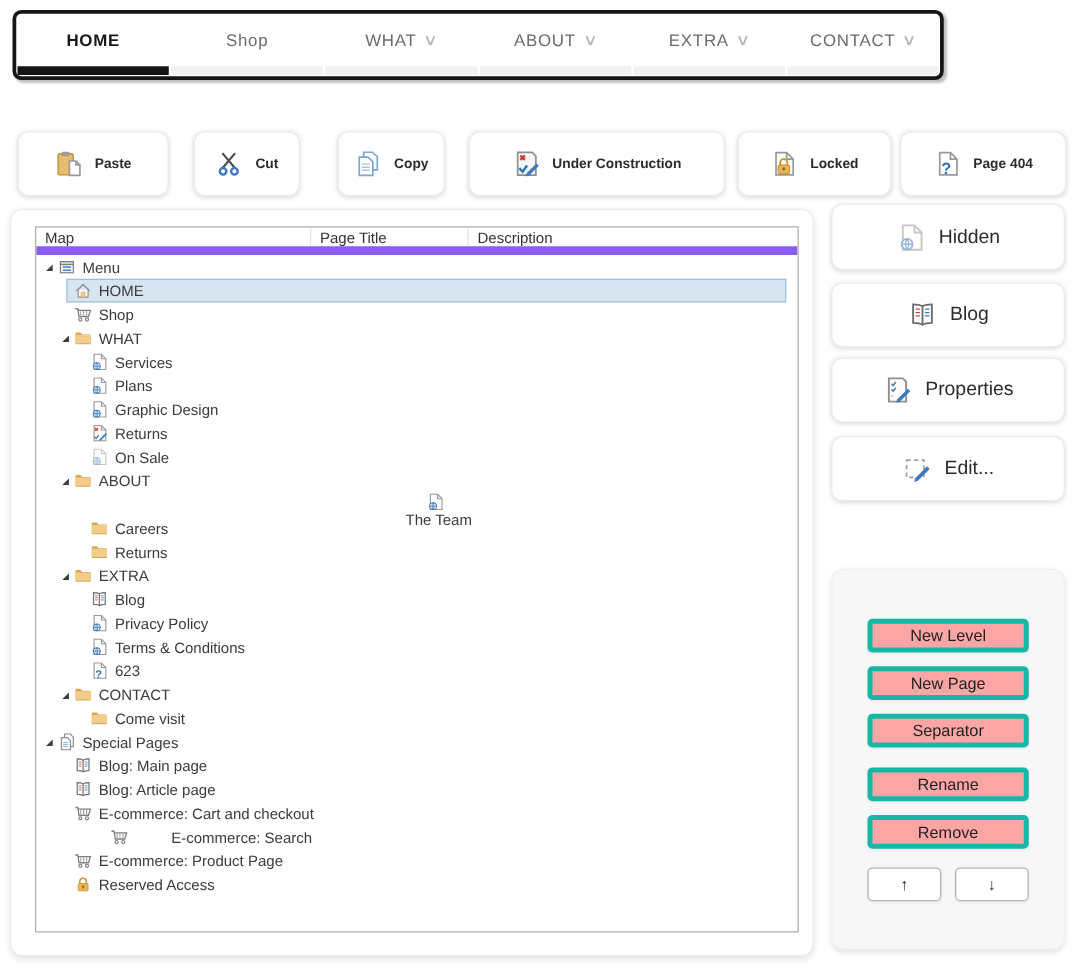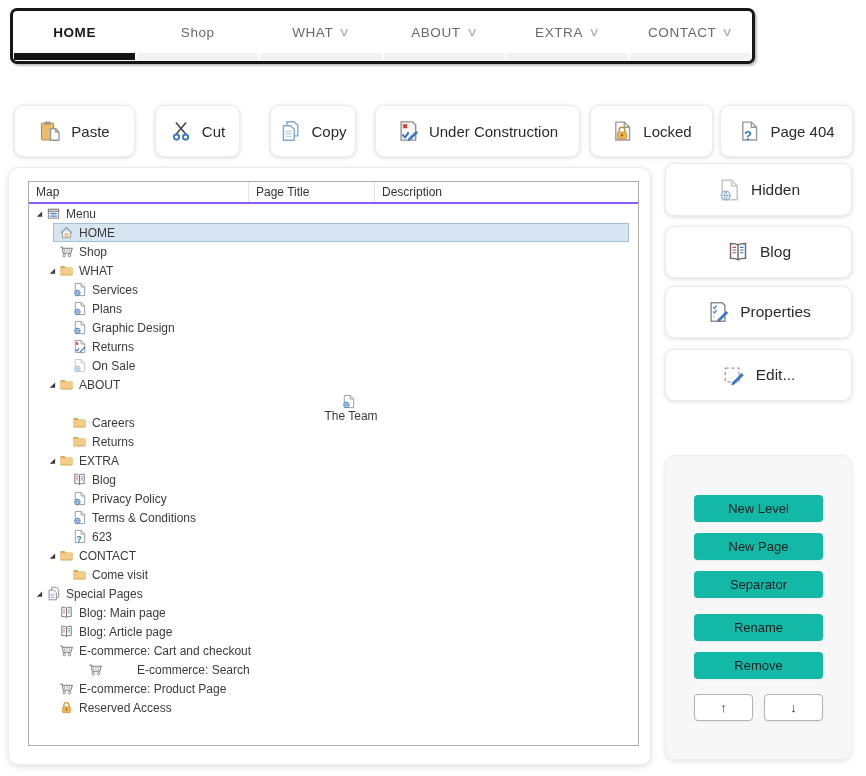--- a/index.html
+++ b/index.html
@@ -20,49 +20,49 @@
   .nav-strip{display:flex;height:7px;margin:0 1px 1px 1px;gap:2px;}
   .seg{flex:1;background:#f2f2f2;}
   .seg-active{background:#141414;}
 
   
   .tb-btn{position:absolute;top:105px;height:52px;background:#fff;
           border:1px solid #ececec;border-radius:9px;
           box-shadow:0 1px 4px rgba(0,0,0,.14);
           display:flex;align-items:center;justify-content:center;gap:10px;cursor:pointer;}
   .tb-icon{width:22px;height:22px;flex:0 0 auto;display:inline-block;}
-  .tb-label{font-size:15px;color:#2b2b2b;white-space:nowrap;}
+  .tb-label{font-size:11px;color:#2b2b2b;white-space:nowrap;font-weight:bold;}
 
   
   .tree-card{position:absolute;left:8px;top:167px;width:643px;height:598px;background:#fff;
              border:1px solid #ececec;border-radius:10px;box-shadow:0 2px 6px rgba(0,0,0,.12);}
   .tree-panel{position:absolute;left:19px;top:13px;width:611px;height:565px;
               border:1px solid #adadad;background:#fff;overflow:hidden;}
-  .tree-head{display:flex;height:22px;border-bottom:2px solid #8b5cf6;align-items:center;
+  .tree-head{display:flex;height:22px;border-bottom:7px solid #8b5cf6;align-items:center;
              font-size:12px;color:#333;}
   .th{height:100%;display:flex;align-items:center;padding-left:7px;border-right:1px solid #e3e3e3;cursor:pointer;}
   .th:last-child{border-right:none;}
   .th-map{width:220px;}.th-title{width:126px;}.th-desc{flex:1;}
   .t-row{position:relative;height:19px;display:flex;align-items:center;font-size:12px;color:#3b3b3b;cursor:pointer;}
   .t-exp{width:13px;flex:0 0 auto;font-size:7px;color:#3c3c3c;display:flex;align-items:center;justify-content:center;z-index:1;}
   .t-icon{width:15px;height:15px;flex:0 0 auto;z-index:1;}
   .t-label{margin-left:5px;z-index:1;white-space:nowrap;}
   .t-hl{position:absolute;top:0;bottom:0;border:1px solid #a3c0d8;background:#d7e5f2;z-index:0;}
 
   
   .side-btn{position:absolute;left:665px;width:187px;background:#fff;border:1px solid #ececec;
             border-radius:9px;box-shadow:0 1px 4px rgba(0,0,0,.14);
             display:flex;align-items:center;justify-content:center;gap:10px;cursor:pointer;}
   .side-icon{width:24px;height:24px;flex:0 0 auto;}
   .side-label{font-size:15.5px;color:#2b2b2b;white-space:nowrap;}
 
   .actions-panel{position:absolute;left:665px;top:455px;width:187px;height:305px;background:#f7f7f7;
                  border:1px solid #efefef;border-radius:10px;box-shadow:0 2px 5px rgba(0,0,0,.10);
                  padding-top:39px;display:flex;flex-direction:column;align-items:center;}
-  .act-btn{width:129px;height:27px;background:#14b8a6;border:2px solid #14b8a6;border-radius:4px;
+  .act-btn{width:129px;height:27px;background:#fca5a5;border:4px solid #14b8a6;border-radius:4px;
            font-family:"Liberation Sans",sans-serif;font-size:13px;color:#1f1f1f;cursor:pointer;
            box-shadow:0 1px 2px rgba(0,0,0,.05);}
   .act-btn + .act-btn{margin-top:11px;}
   .gap-lg{margin-top:16px !important;}
   .arrow-row{margin-top:15px;width:129px;display:flex;justify-content:space-between;}
   .arrow-btn{width:59px;height:27px;background:#fff;border:1px solid #b3b3b3;border-radius:4px;
              font-size:13px;color:#1f1f1f;cursor:pointer;box-shadow:0 1px 2px rgba(0,0,0,.05);}
   svg{display:block;}
 </style>
 </head>

